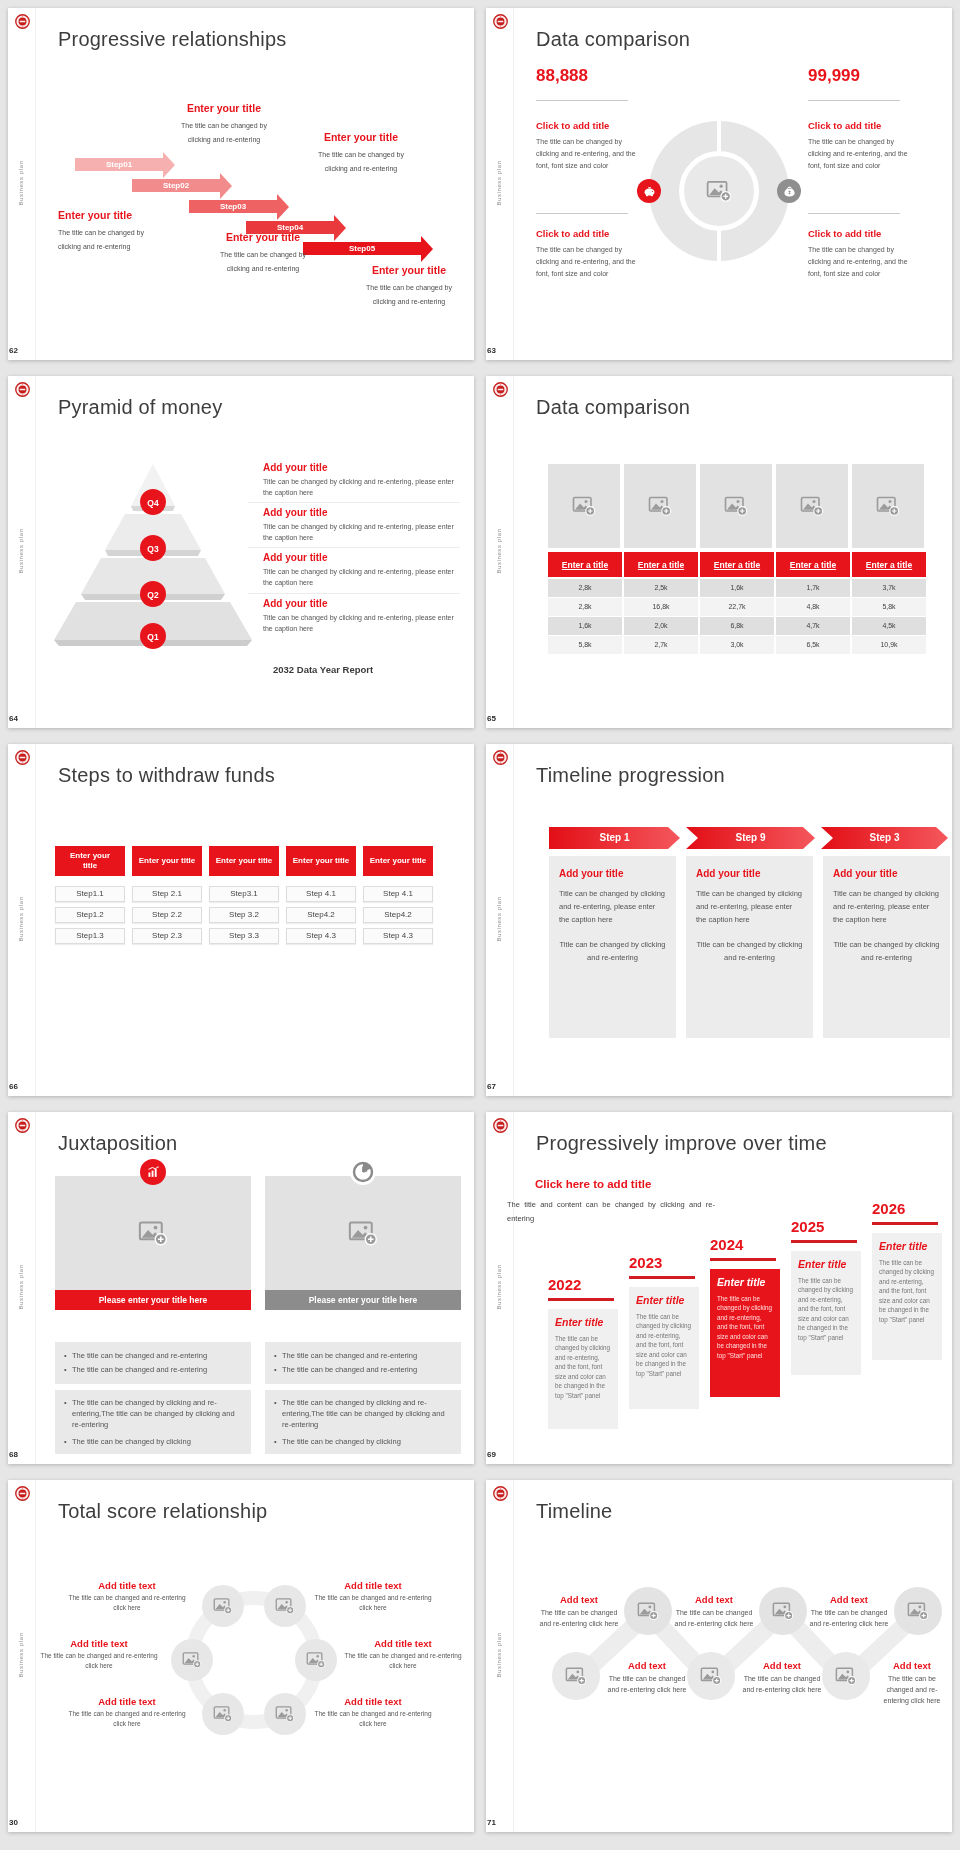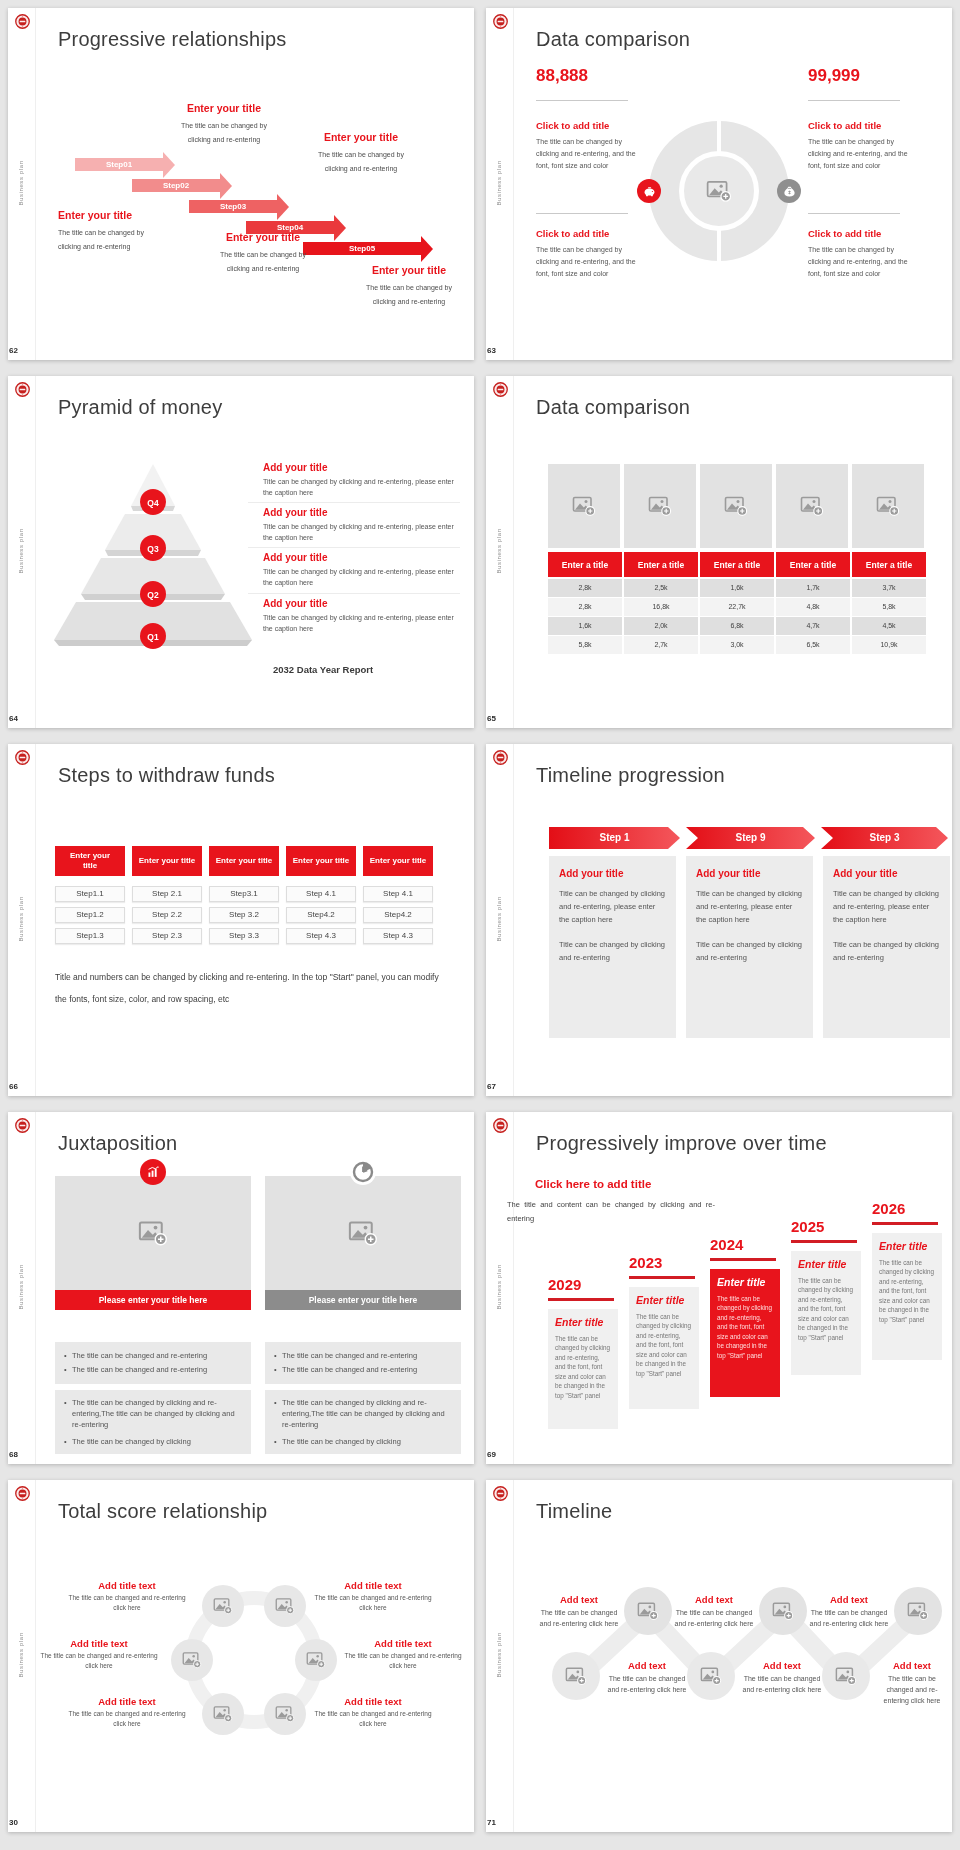--- a/index.html
+++ b/index.html
@@ -33,40 +33,40 @@
   
   .s64-sep{position:absolute;left:240px;right:14px;height:1px;background:#ececec;}
   .s64-item{position:absolute;left:255px;width:200px;}
   .s64-item .t{font-size:10px;margin-bottom:3px;}
   .s64-item .b{font-size:7px;color:#555;line-height:11px;}
   .s64-footer{position:absolute;left:265px;top:288px;font-size:9.5px;font-weight:700;color:#3a3a3a;}
   
   .s65-imgrow{position:absolute;left:62px;top:88px;display:flex;gap:4px;}
   .s65-imgrow .box{width:72px;height:84px;background:#e2e2e2;display:flex;align-items:center;justify-content:center;}
   .s65-hrow{position:absolute;left:62px;top:176px;display:flex;gap:2px;}
-  .s65-hrow .hc{width:74px;height:25px;background:#e8141c;color:#fff;font-size:8.5px;font-weight:700;display:flex;align-items:center;justify-content:center;}
+  .s65-hrow .hc{width:74px;height:25px;background:#e8141c;color:#fff;font-size:8.5px;font-weight:700;display:flex;align-items:center;justify-content:center;text-decoration:underline;}
   .s65-row{position:absolute;left:62px;display:flex;gap:2px;}
   .s65-row .c{width:74px;height:18px;font-size:7px;color:#3f3f3f;text-align:center;line-height:18px;}
   .s65-row.odd .c{background:#dfdfdf;}
   .s65-row.even .c{background:#f3f3f3;}
   
   .s66-hrow{position:absolute;left:47px;top:102px;display:flex;gap:7px;}
   .s66-hrow .hc{width:70px;height:30px;background:#e8141c;color:#fff;font-size:8px;font-weight:700;display:flex;align-items:center;justify-content:center;text-align:center;line-height:1.25;}
   .s66-hrow .hc.hwrap span{display:block;width:44px;}
   .s66-row{position:absolute;left:47px;display:flex;gap:7px;}
   .s66-row .c{width:68px;height:14px;background:#fbfbfb;border:1px solid #ddd;box-shadow:0 1px 1px rgba(0,0,0,.07);font-size:8px;color:#444;text-align:center;line-height:14px;}
   .s66-note{position:absolute;left:47px;top:222px;width:396px;font-size:8.5px;color:#3d3d3d;line-height:22px;}
   
   .s67-arrow{position:absolute;top:83px;height:22px;line-height:22px;text-align:center;color:#fff;font-weight:700;font-size:10px;background:linear-gradient(90deg,#e30e16,#f4575c);}
   .s67-arrow.first{clip-path:polygon(0 0,calc(100% - 12px) 0,100% 50%,calc(100% - 12px) 100%,0 100%);}
   .s67-arrow.notch{clip-path:polygon(0 0,calc(100% - 12px) 0,100% 50%,calc(100% - 12px) 100%,0 100%,12px 50%);}
   .s67-card{position:absolute;top:112px;width:127px;height:182px;background:#ececec;padding:12px 10px;box-sizing:border-box;}
   .s67-card .t{font-size:10px;margin-bottom:8px;}
   .s67-card .b{font-size:7.5px;color:#555;line-height:13px;}
-  .s67-card .b2{margin-top:12px;}
+  .s67-card .b2{margin-top:12px;text-align:center;}
   
   .s68-icon{position:absolute;top:47px;width:26px;height:26px;border-radius:50%;display:flex;align-items:center;justify-content:center;z-index:2;}
   .s68-img{position:absolute;top:64px;width:196px;height:114px;background:#e2e2e2;display:flex;align-items:center;justify-content:center;}
   .s68-bar{position:absolute;top:178px;width:196px;height:20px;line-height:20px;color:#fff;font-size:8.5px;font-weight:700;text-align:center;}
   .s68-blk{position:absolute;width:196px;background:#e9e9e9;padding:7px 8px;box-sizing:border-box;font-size:7.5px;color:#555;margin-top:28px;}
   .bullet{position:relative;padding-left:9px;}
   .bullet::before{content:"\2022";position:absolute;left:1px;top:0;}
   
   .s69-lead-t{position:absolute;left:21px;top:66px;font-size:11.5px;margin-left:28px;}
   .s69-lead-b{position:absolute;left:21px;top:86px;width:208px;font-size:7.5px;color:#444;line-height:14px;text-align:justify;}
@@ -392,21 +392,20 @@
       <div class="c">Step4.2</div>
       <div class="c">Step4.2</div>
     </div>
     <div class="s66-row" style="top:184px">
       <div class="c">Step1.3</div>
       <div class="c">Step 2.3</div>
       <div class="c">Step 3.3</div>
       <div class="c">Step 4.3</div>
       <div class="c">Step 4.3</div>
     </div>
-    <div class="s66-note">Title and numbers can be changed by clicking and re-entering. In the top "Start" panel, you can modify the fonts, font size, color, and row spacing, etc</div>
   </div>
 
   <div class="slide">
     <div class="rail"></div>
     <svg class="seal">
         <use href="#icon-seal"></use>
       </svg>
     <div class="vtext">Business plan</div>
     <div class="pnum">67</div>
     <div class="stitle">Timeline progression</div>
@@ -488,21 +487,21 @@
         <use href="#icon-seal"></use>
       </svg>
     <div class="vtext">Business plan</div>
     <div class="pnum">69</div>
     <div class="stitle">Progressively improve over time</div>
 
     <div class="s69-lead-t rt">Click here to add title</div>
     <div class="s69-lead-b">The title and content can be changed by clicking and re-entering</div>
 
     <div class="ycol" style="left:62px;top:164px">
-      <div class="yr">2029</div>
+      <div class="yr">2022</div>
       <div class="yline"></div>
       <div class="ycard" style="height:120px">
         <div class="t rt">Enter title</div>
         <div class="b">The title can be changed by clicking and re-entering, and the font, font size and color can be changed in the top "Start" panel</div>
       </div>
     </div>
     <div class="ycol" style="left:143px;top:142px">
       <div class="yr">2023</div>
       <div class="yline"></div>
       <div class="ycard" style="height:122px">

